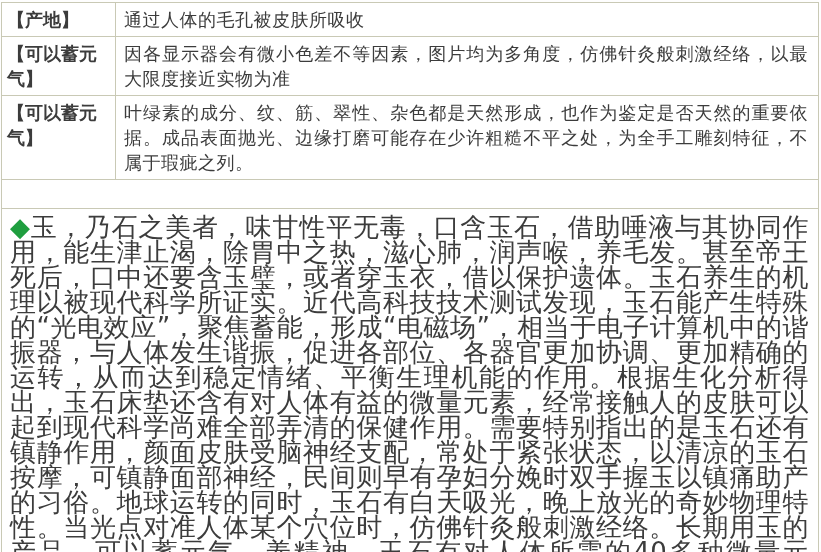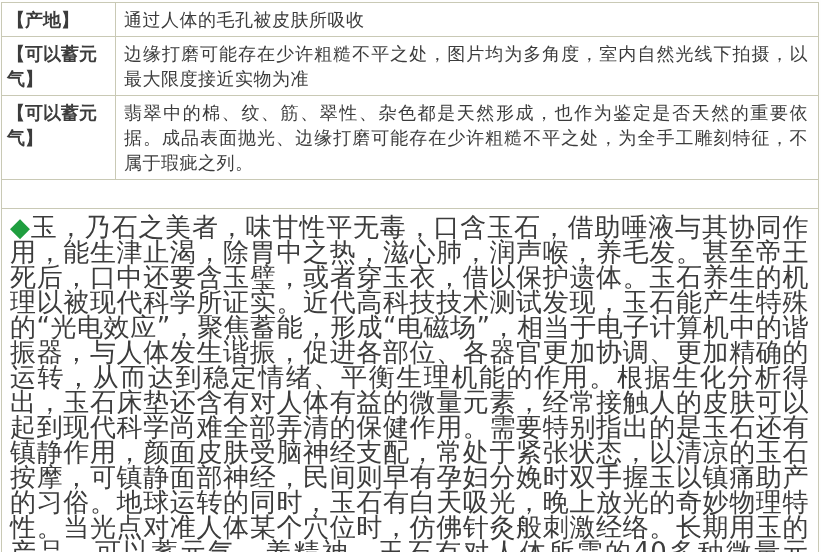--- a/index.html
+++ b/index.html
@@ -63,25 +63,25 @@
 
 <div class="sheet">
 
   <div class="info-row">
     <div class="info-label">【产地】</div>
     <div class="info-value">通过人体的毛孔被皮肤所吸收</div>
   </div>
 
   <div class="info-row">
     <div class="info-label">【可以蓄元气】</div>
-    <div class="info-value">边缘打磨可能存在少许粗糙不平之处，图片均为多角度，室内自然光线下拍摄，以最大限度接近实物为准</div>
+    <div class="info-value">因各显示器会有微小色差不等因素，图片均为多角度，仿佛针灸般刺激经络，以最大限度接近实物为准</div>
   </div>
 
   <div class="info-row">
     <div class="info-label">【可以蓄元气】</div>
-    <div class="info-value">翡翠中的棉、纹、筋、翠性、杂色都是天然形成，也作为鉴定是否天然的重要依据。成品表面抛光、边缘打磨可能存在少许粗糙不平之处，为全手工雕刻特征，不属于瑕疵之列。</div>
+    <div class="info-value">叶绿素的成分、纹、筋、翠性、杂色都是天然形成，也作为鉴定是否天然的重要依据。成品表面抛光、边缘打磨可能存在少许粗糙不平之处，为全手工雕刻特征，不属于瑕疵之列。</div>
   </div>
 
   <div class="spacer-row"></div>
 
   <div class="article"><span class="diamond">◆</span><span>玉，乃石之美者，味甘性平无毒，口含玉石，借助唾液与其协同作用，能生津止渴，除胃中之热，滋心肺，润声喉，养毛发。甚至帝王死后，口中还要含玉璧，或者穿玉衣，借以保护遗体。玉石养生的机理以被现代科学所证实。近代高科技技术测试发现，玉石能产生特殊的“光电效应”，聚焦蓄能，形成“电磁场”，相当于电子计算机中的谐振器，与人体发生谐振，促进各部位、各器官更加协调、更加精确的运转，从而达到稳定情绪、平衡生理机能的作用。根据生化分析得出，玉石床垫还含有对人体有益的微量元素，经常接触人的皮肤可以起到现代科学尚难全部弄清的保健作用。需要特别指出的是玉石还有镇静作用，颜面皮肤受脑神经支配，常处于紧张状态，以清凉的玉石按摩，可镇静面部神经，民间则早有孕妇分娩时双手握玉以镇痛助产的习俗。地球运转的同时，玉石有白天吸光，晚上放光的奇妙物理特性。当光点对准人体某个穴位时，仿佛针灸般刺激经络。长期用玉的产品，可以蓄元气，养精神。玉石有对人体所需的40多种微量元素，如钙，锌，锰，硒，铬，钾，镁（叶绿素的成分）等。它们能释放离子，形成离子流，通过人体的毛孔被皮肤所吸收。同时又能吸出体内多余的微量元素，从而达到平衡。</span> <span class="diamond">◆</span></div>
 
 </div>
 
 </body></html>

